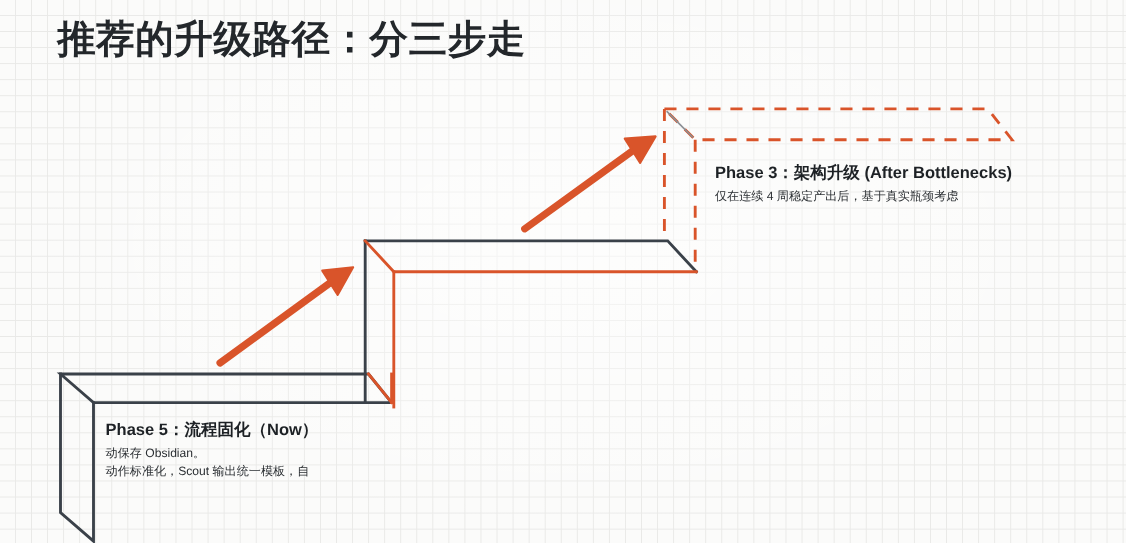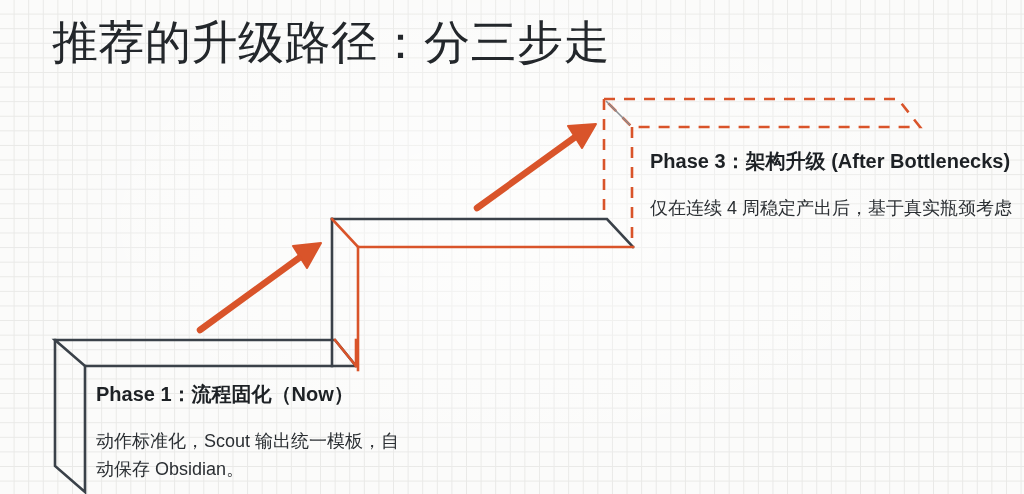--- a/index.html
+++ b/index.html
@@ -32,54 +32,54 @@
     position: absolute;
     inset: 0;
     pointer-events: none;
     background: radial-gradient(ellipse at 50% 45%, rgba(255,255,255,0.55) 0%, rgba(255,255,255,0) 70%);
   }
 
   #title {
     position: absolute;
     left: 52px;
     top: 12px;
-    font-size: 46px;
-    font-weight: normal;
+    font-size: 35px;
+    font-weight: bold;
     letter-spacing: 0.5px;
     color: #23272b;
     white-space: nowrap;
     z-index: 6;
   }
 
   svg#art {
     position: absolute;
     left: 0;
     top: 0;
     width: 1024px;
     height: 494px;
     z-index: 2;
   }
 
   .caption {
     position: absolute;
     z-index: 5;
   }
   .caption .cap-title {
-    font-size: 20px;
+    font-size: 15px;
     font-weight: bold;
     color: #1d2125;
     line-height: 1.35;
     white-space: nowrap;
   }
   .caption .cap-body {
-    font-size: 18px;
+    font-size: 11px;
     font-weight: normal;
     color: #2b2f33;
     line-height: 1.55;
-    margin-top: 20px;
+    margin-top: 3px;
   }
 
   #cap1 { left: 96px; top: 381px; width: 330px; }
   #cap2 { left: 387px; top: 263px; width: 340px; }
   #cap3 { left: 650px; top: 148px; width: 370px; }
 </style>
 </head>
 <body>
 
 <div id="slide">
@@ -126,24 +126,24 @@
     </g>
 
     <g>
       <path d="M 477,208 L 578,135" stroke="#d9542a" stroke-width="6.5" stroke-linecap="round" fill="none"></path>
       <path d="M 596,124 L 568,126 L 582,148 Z" fill="#d9542a" stroke="#d9542a" stroke-width="2" stroke-linejoin="round"></path>
     </g>
 
   </svg>
 
   <div class="caption" id="cap1">
-    <div class="cap-title">Phase 1：流程固化（Now）</div>
+    <div class="cap-title">Phase 5：流程固化（Now）</div>
     <div class="cap-body">
+      <div>动保存 Obsidian。</div>
       <div>动作标准化，Scout 输出统一模板，自</div>
-      <div>动保存 Obsidian。</div>
     </div>
   </div>
 
 
   <div class="caption" id="cap3">
     <div class="cap-title">Phase 3：架构升级 (After Bottlenecks)</div>
     <div class="cap-body">
       <div>仅在连续 4 周稳定产出后，基于真实瓶颈考虑</div>
     </div>
   </div>

